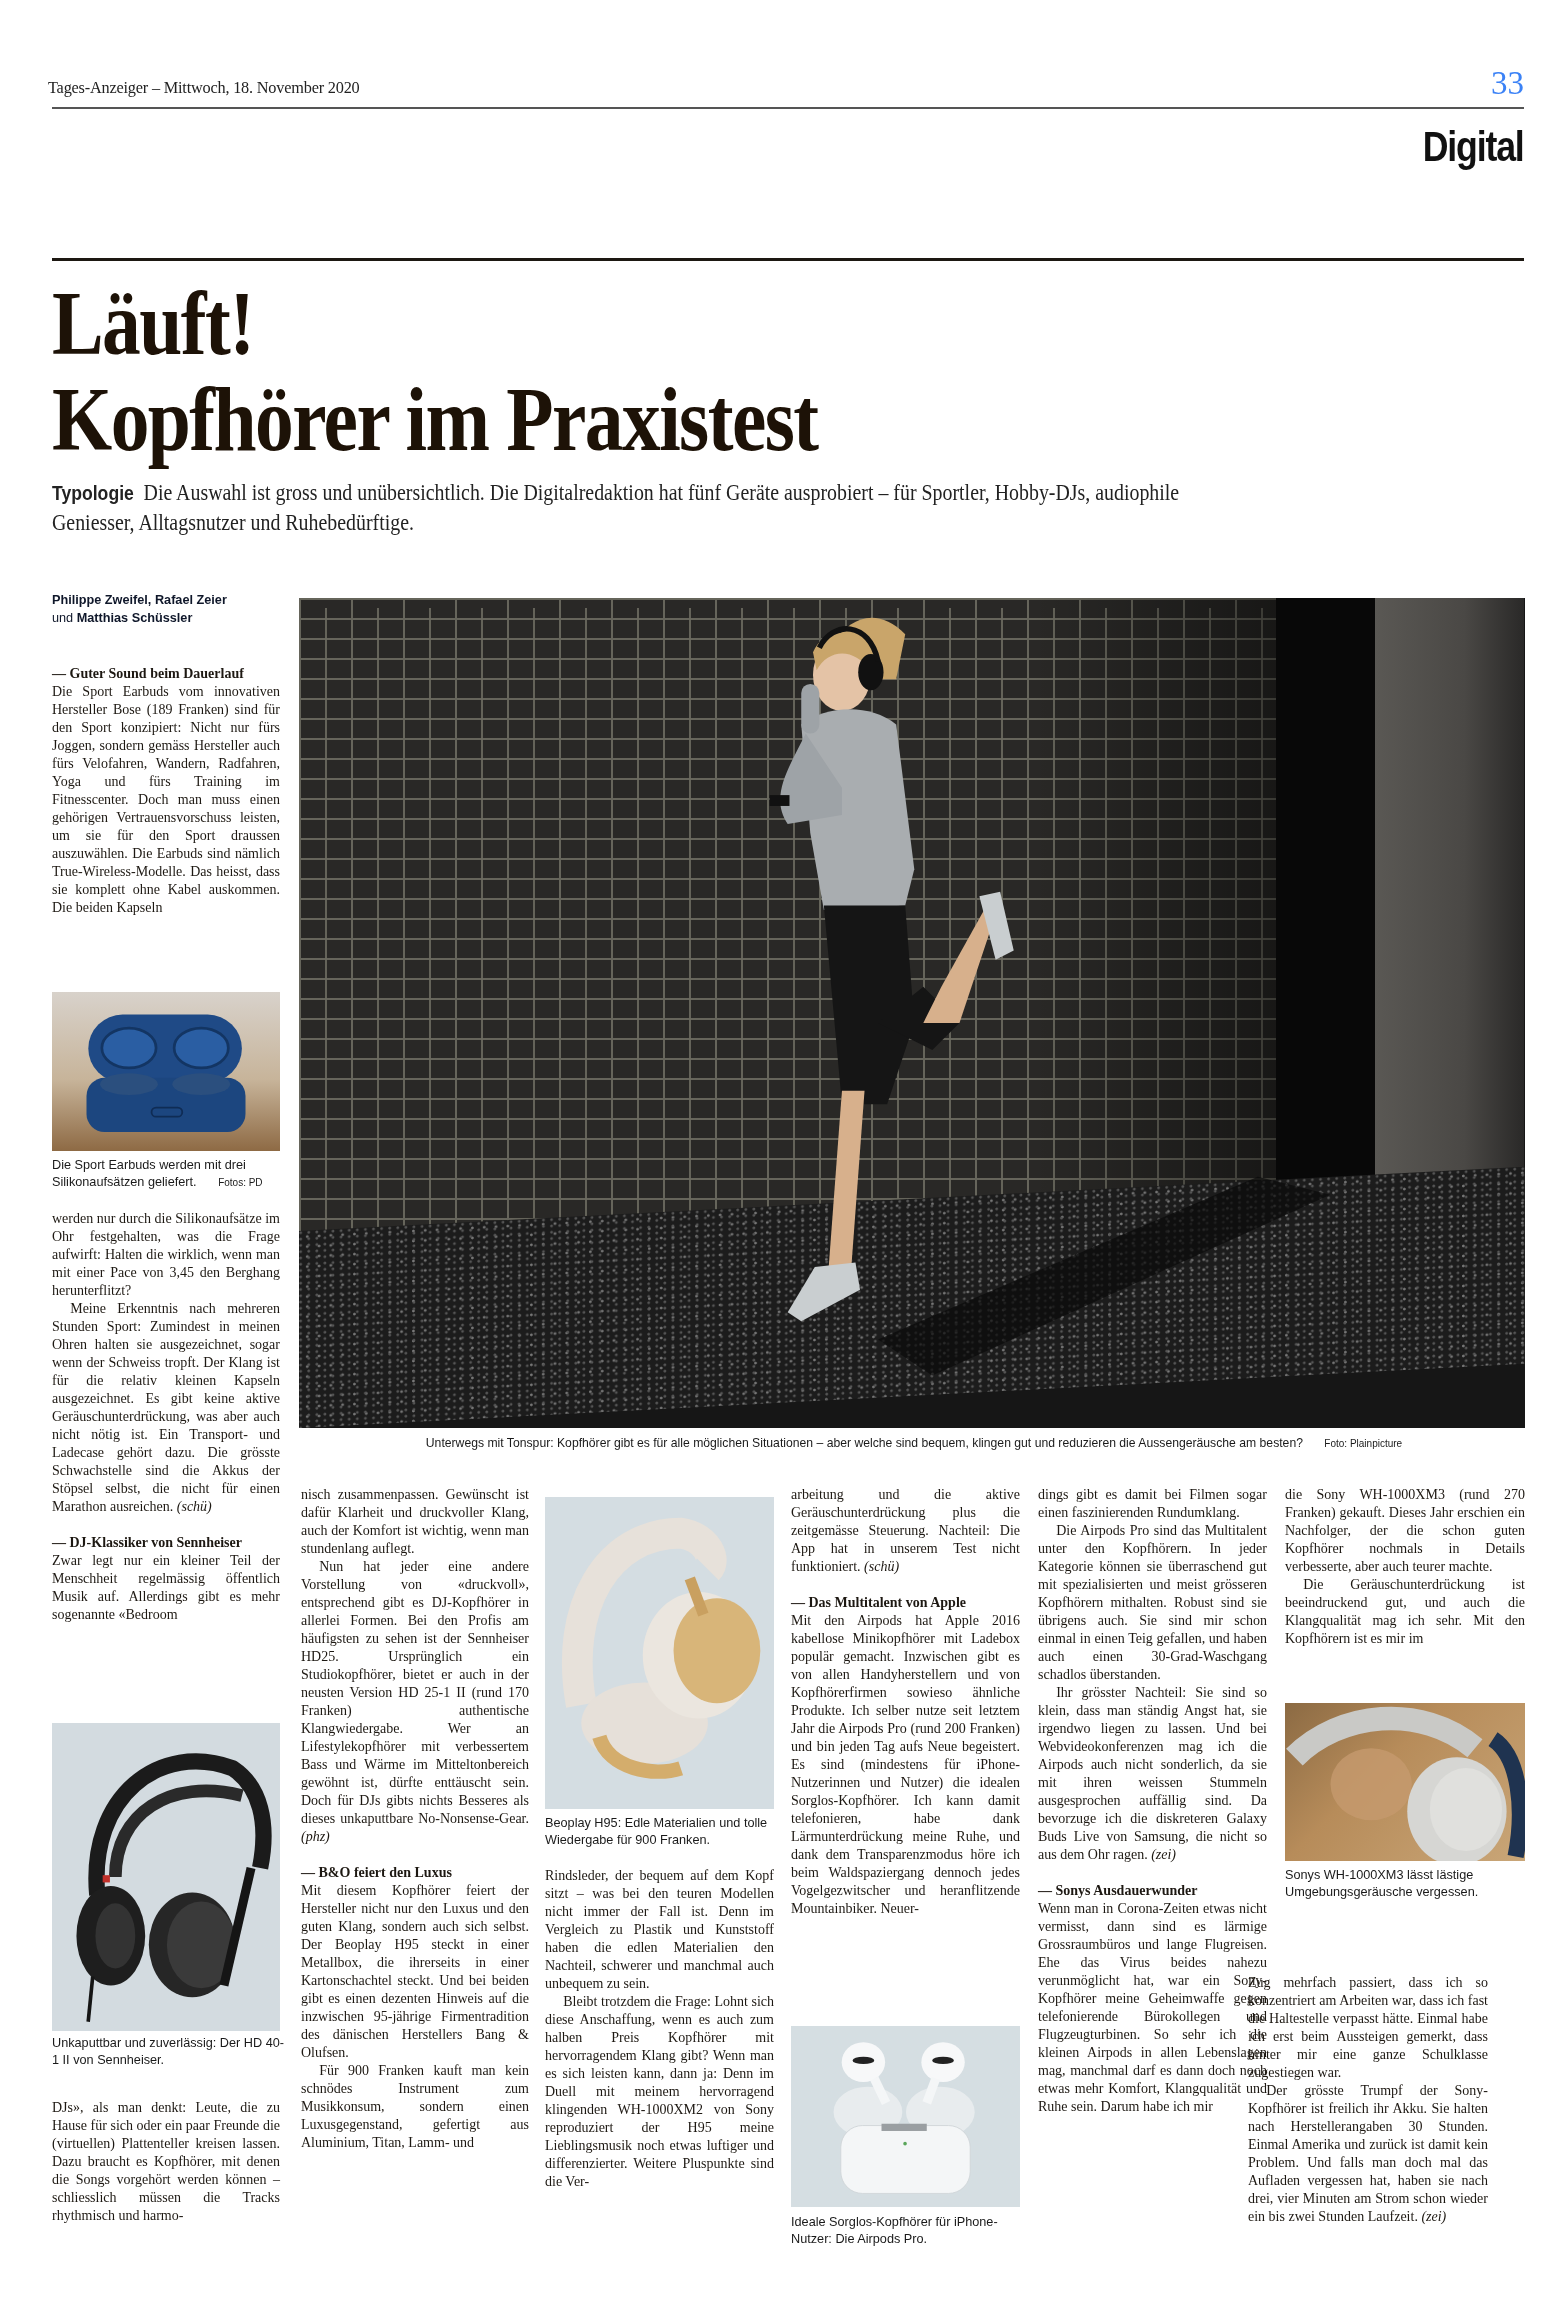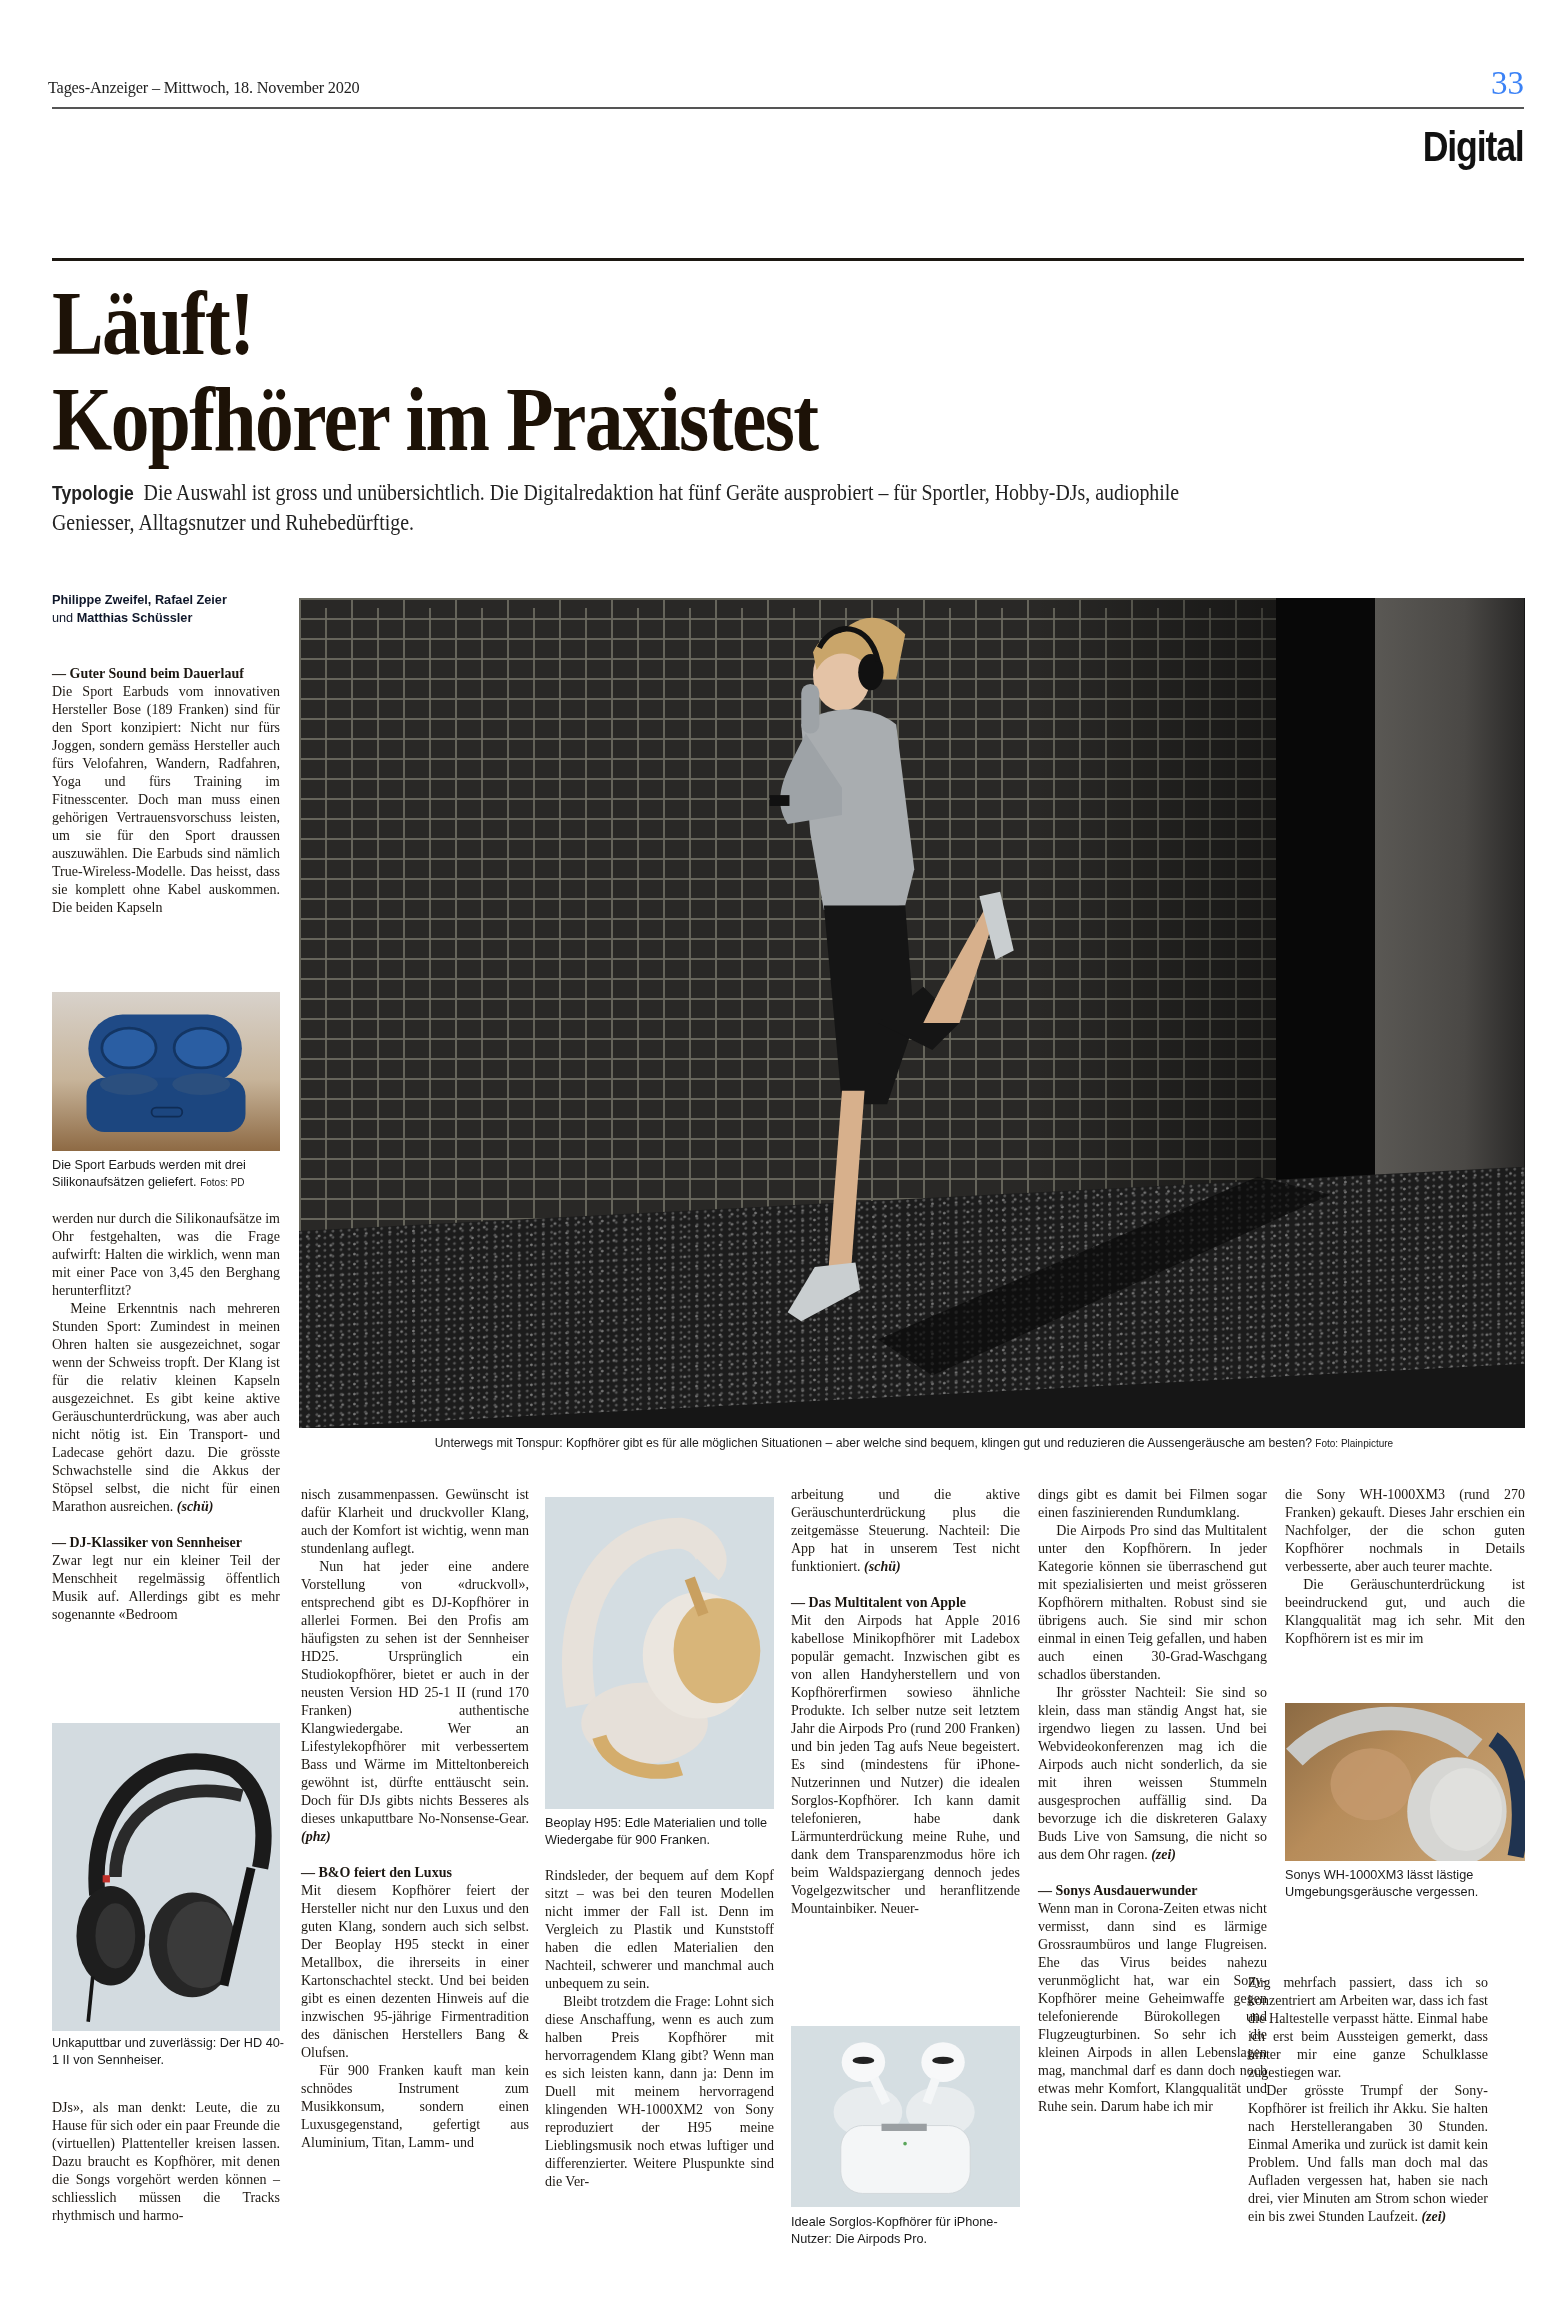--- a/index.html
+++ b/index.html
@@ -16,25 +16,25 @@
   .lead .kicker { font-family: "Liberation Sans", sans-serif; font-weight: bold; font-size: 20px; margin-right: 5.4px; }
 
   .byline { position: absolute; left: 52px; top: 591px; width: 235px; font-family: "Liberation Sans", sans-serif; font-size: 12.7px; line-height: 18px; color: #0f172a; }
   .byline b { font-weight: bold; }
 
   .col { position: absolute; font-family: "Liberation Serif", "DejaVu Serif", serif; font-size: 14px; line-height: 18px; color: #1d1812; text-align: justify; hyphens: manual; }
   .col p { margin: 0; }
   .col p.indent { text-indent: 1.3em; }
   .col .subhead { font-weight: bold; margin-top: 18px; display: block; text-align: left; }
   .col .subhead:first-child { margin-top: 0; }
-  .col i { font-style: italic; font-weight: bold; }
+  .col i { font-style: italic; }
 
   .figure { position: absolute; overflow: hidden; }
   .caption { position: absolute; font-family: "Liberation Sans", sans-serif; font-size: 12.7px; line-height: 17px; color: #1a1a1a; }
-  .caption .credit { font-size: 10px; margin-left: 0; }
+  .caption .credit { font-size: 10px; margin-left: 18px; }
 
   
   .hero { left: 299px; top: 598px; width: 1226px; height: 830px; background: #161616; }
   .bricks { position: absolute; left: 0; top: 0; width: 1049px; height: 678px;
     background-color: #2b2a27;
     background-image:
       linear-gradient(#6b6a5f 1.8px, transparent 1.8px),
       linear-gradient(90deg, #6b6a5f 1.8px, transparent 1.8px);
     background-size: 52px 20px, 52px 20px; opacity: 0.95; }
   .bricks2 { position: absolute; left: 0; top: 10px; width: 1049px; height: 669px;

